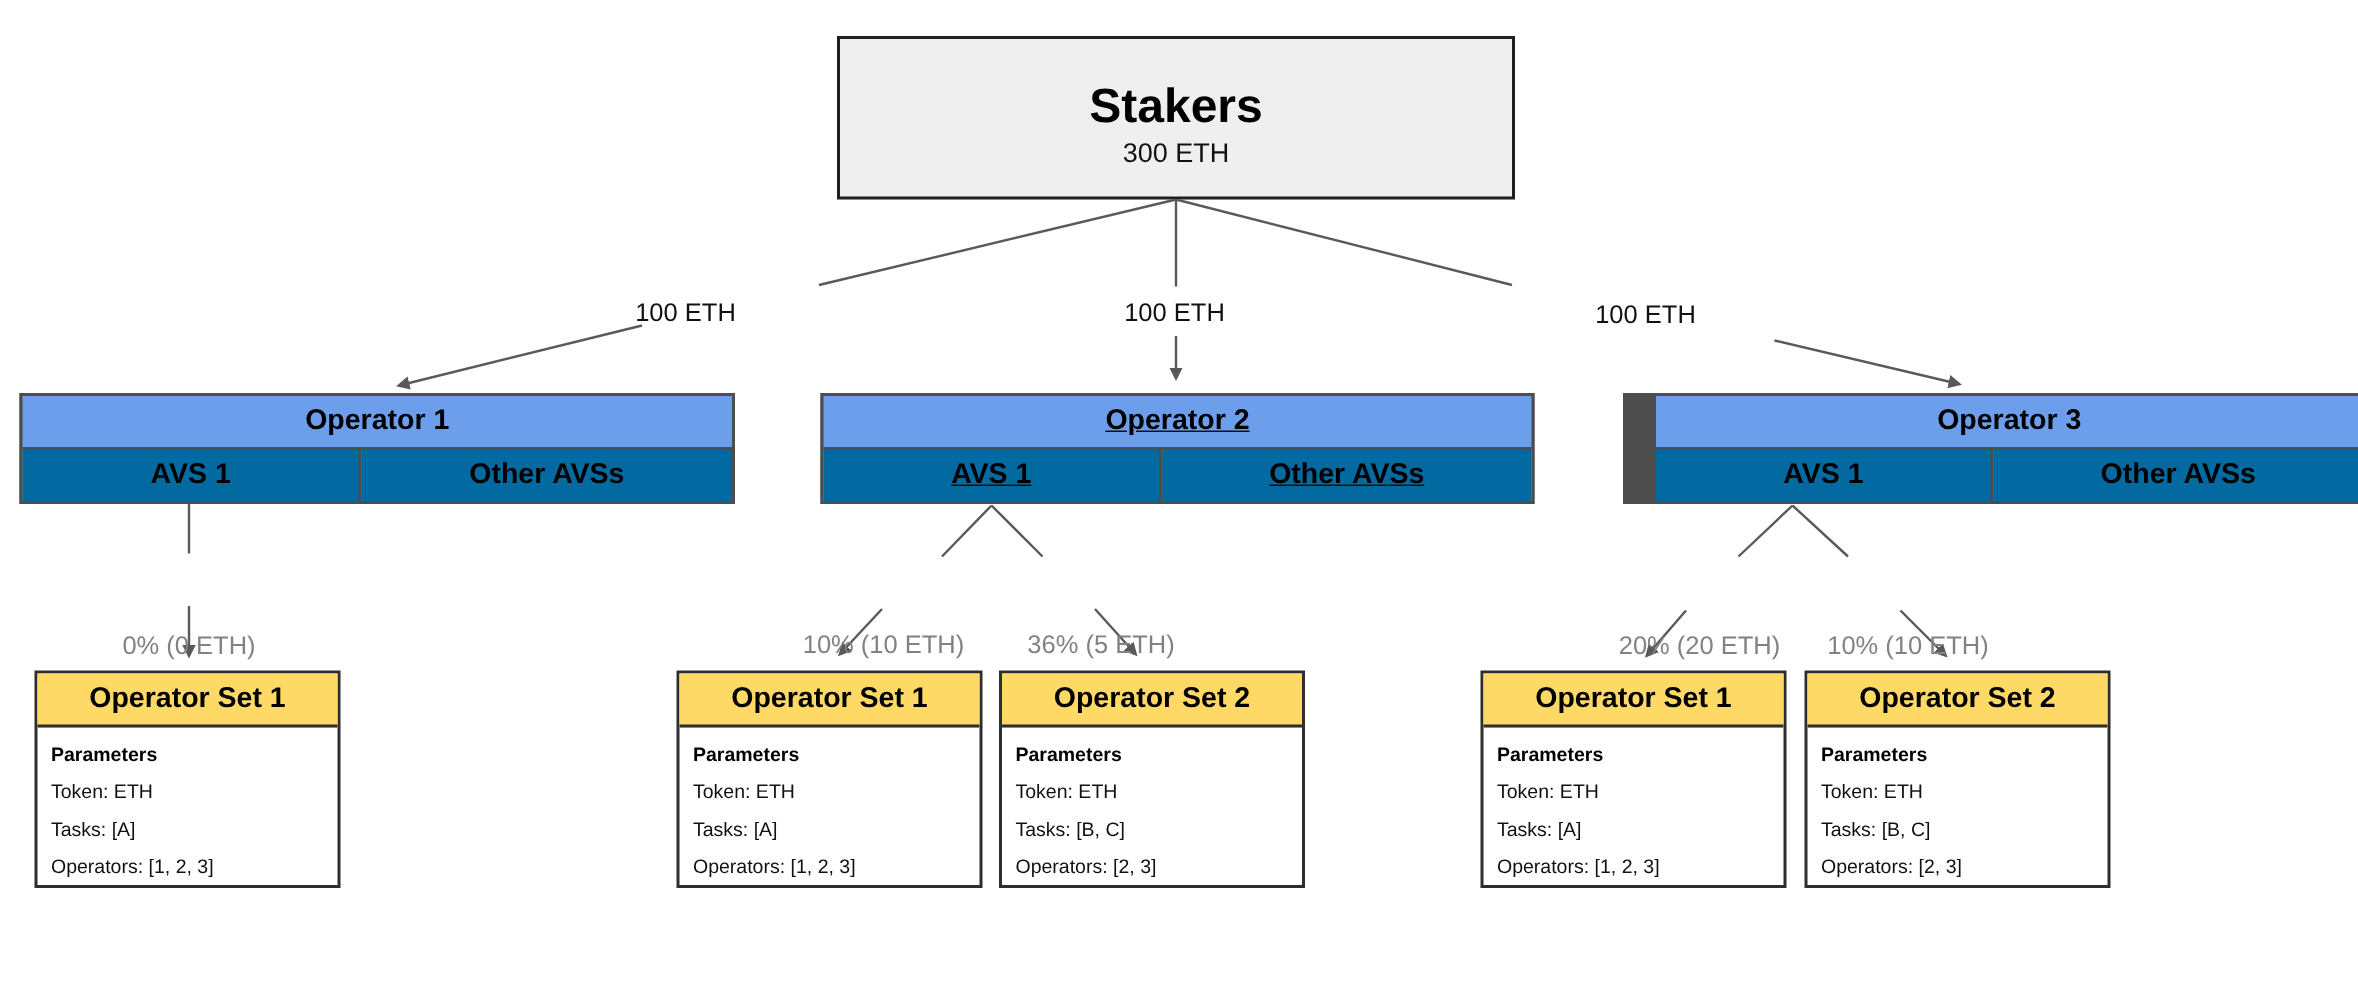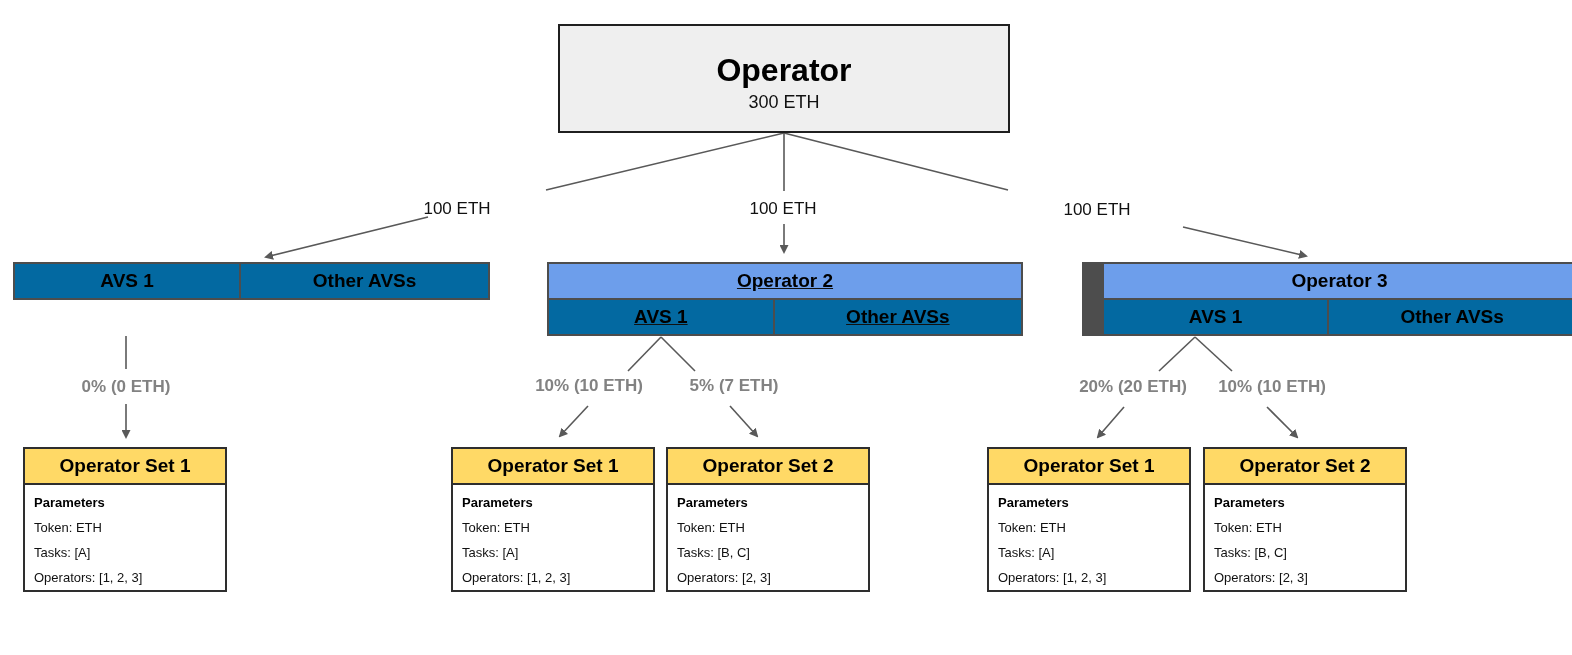--- a/index.html
+++ b/index.html
@@ -13,21 +13,21 @@
   .stakers{
     position:absolute;left:558px;top:24px;width:448px;height:105px;
     background:#efefef;border:2px solid #1f1f1f;text-align:center;
   }
   .stakers-title{margin-top:24px;font-size:32px;font-weight:bold;line-height:40px;color:#000;}
   .stakers-sub{font-size:18px;line-height:24px;color:#111;}
 
   
   .flabel{position:absolute;transform:translateX(-50%);white-space:nowrap;}
   .eth-label{font-size:17px;color:#111;}
-  .pct-label{font-size:17px;font-weight:bold;color:#828282;}
+  .pct-label{font-size:17px;font-weight:normal;color:#828282;margin-top:44px;}
 
   
   .op-table{position:absolute;border:2px solid #4d4d4d;background:#4d4d4d;}
   .op-header{
     height:34px;background:#6d9eeb;border-bottom:2px solid #4d4d4d;
     text-align:center;font-size:19px;font-weight:bold;line-height:34px;color:#000;
   }
   .op-row{display:flex;height:34px;background:#93c47d;}
   .op-cell{
     text-align:center;font-size:19px;font-weight:bold;line-height:34px;color:#000;background:#0369a1;
@@ -73,29 +73,30 @@
 
       <line x1="126" y1="404" x2="126" y2="437" marker-end="url(#arrow)"></line>
       <line x1="588" y1="406" x2="560" y2="436" marker-end="url(#arrow)"></line>
       <line x1="730" y1="406" x2="757" y2="436" marker-end="url(#arrow)"></line>
       <line x1="1124" y1="407" x2="1098" y2="437" marker-end="url(#arrow)"></line>
       <line x1="1267" y1="407" x2="1297" y2="437" marker-end="url(#arrow)"></line>
     </g>
   </svg>
 
   <div class="stakers">
-    <div class="stakers-title">Operator</div>
+    <div class="stakers-title">Stakers</div>
     <div class="stakers-sub">300 ETH</div>
   </div>
 
   <div class="flabel eth-label" style="left:457px;top:199px;">100 ETH</div>
   <div class="flabel eth-label" style="left:783px;top:199px;">100 ETH</div>
   <div class="flabel eth-label" style="left:1097px;top:200px;">100 ETH</div>
 
   <div class="op-table" style="left:13px;top:262px;width:473px;">
+    <div class="op-header">Operator 1</div>
     <div class="op-row">
       <div class="op-cell avs">AVS 1</div>
       <div class="op-cell other">Other AVSs</div>
     </div>
   </div>
 
   <div class="op-table" style="left:547px;top:262px;width:472px;text-decoration:underline;">
     <div class="op-header">Operator 2</div>
     <div class="op-row">
       <div class="op-cell avs">AVS 1</div>
@@ -106,21 +107,21 @@
   <div class="op-table" style="left:1082px;top:262px;width:471px;padding-left:20px;">
     <div class="op-header">Operator 3</div>
     <div class="op-row">
       <div class="op-cell avs">AVS 1</div>
       <div class="op-cell other">Other AVSs</div>
     </div>
   </div>
 
   <div class="flabel pct-label" style="left:126px;top:377px;">0% (0 ETH)</div>
   <div class="flabel pct-label" style="left:589px;top:376px;">10% (10 ETH)</div>
-  <div class="flabel pct-label" style="left:734px;top:376px;">5% (7 ETH)</div>
+  <div class="flabel pct-label" style="left:734px;top:376px;">36% (5 ETH)</div>
   <div class="flabel pct-label" style="left:1133px;top:377px;">20% (20 ETH)</div>
   <div class="flabel pct-label" style="left:1272px;top:377px;">10% (10 ETH)</div>
 
   <div class="set-box" style="left:23px;top:447px;">
     <div class="set-header">Operator Set 1</div>
     <div class="set-body">
       <div class="params">Parameters</div>
       <div>Token: ETH</div>
       <div>Tasks: [A]</div>
       <div>Operators: [1, 2, 3]</div>

